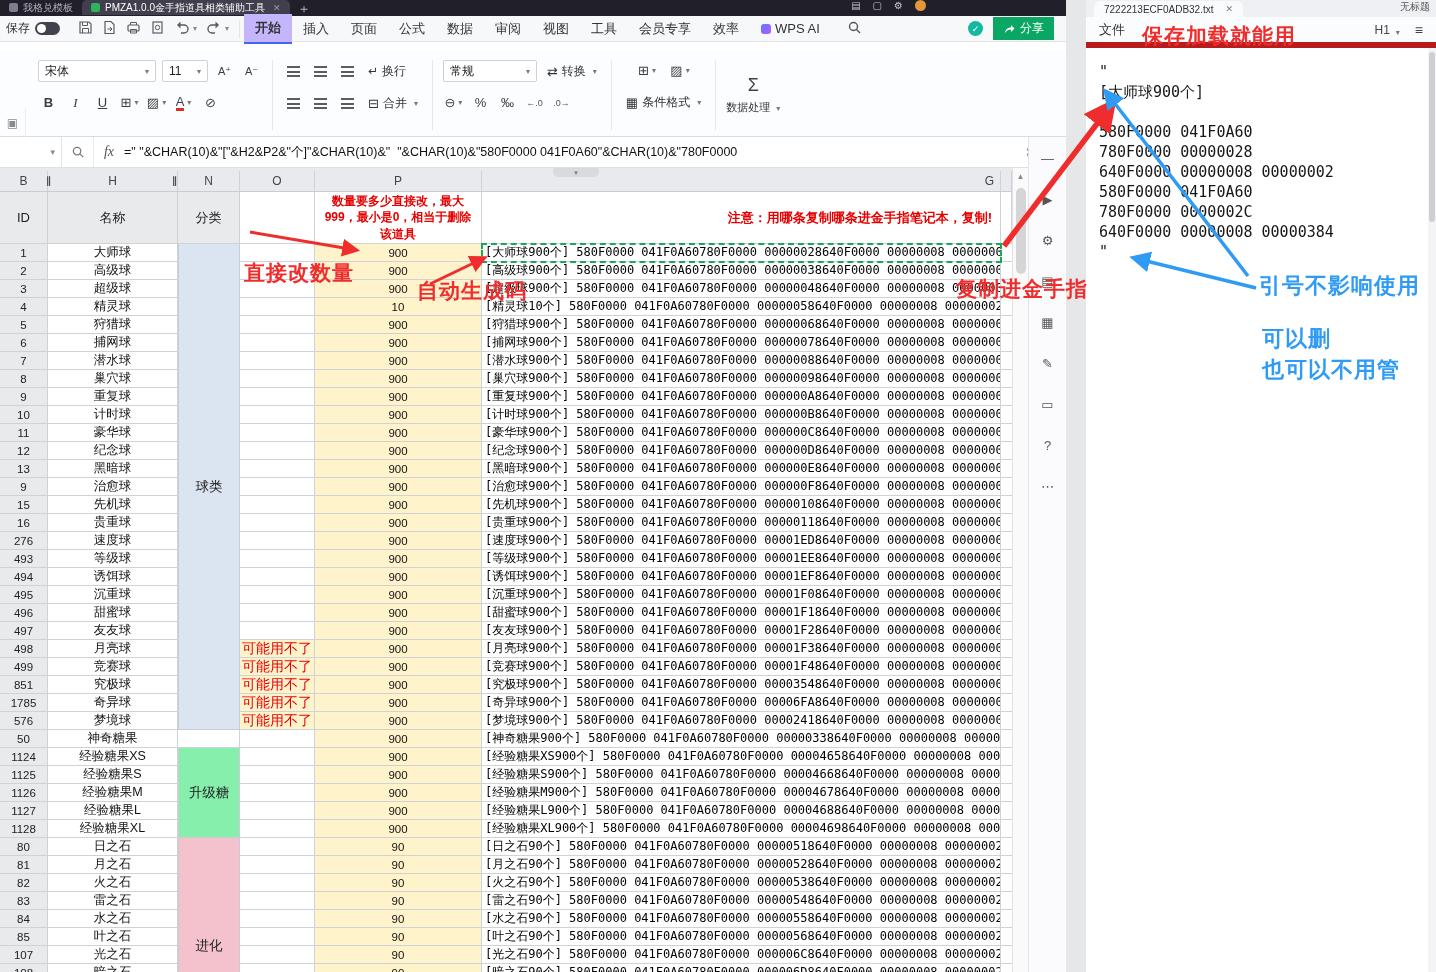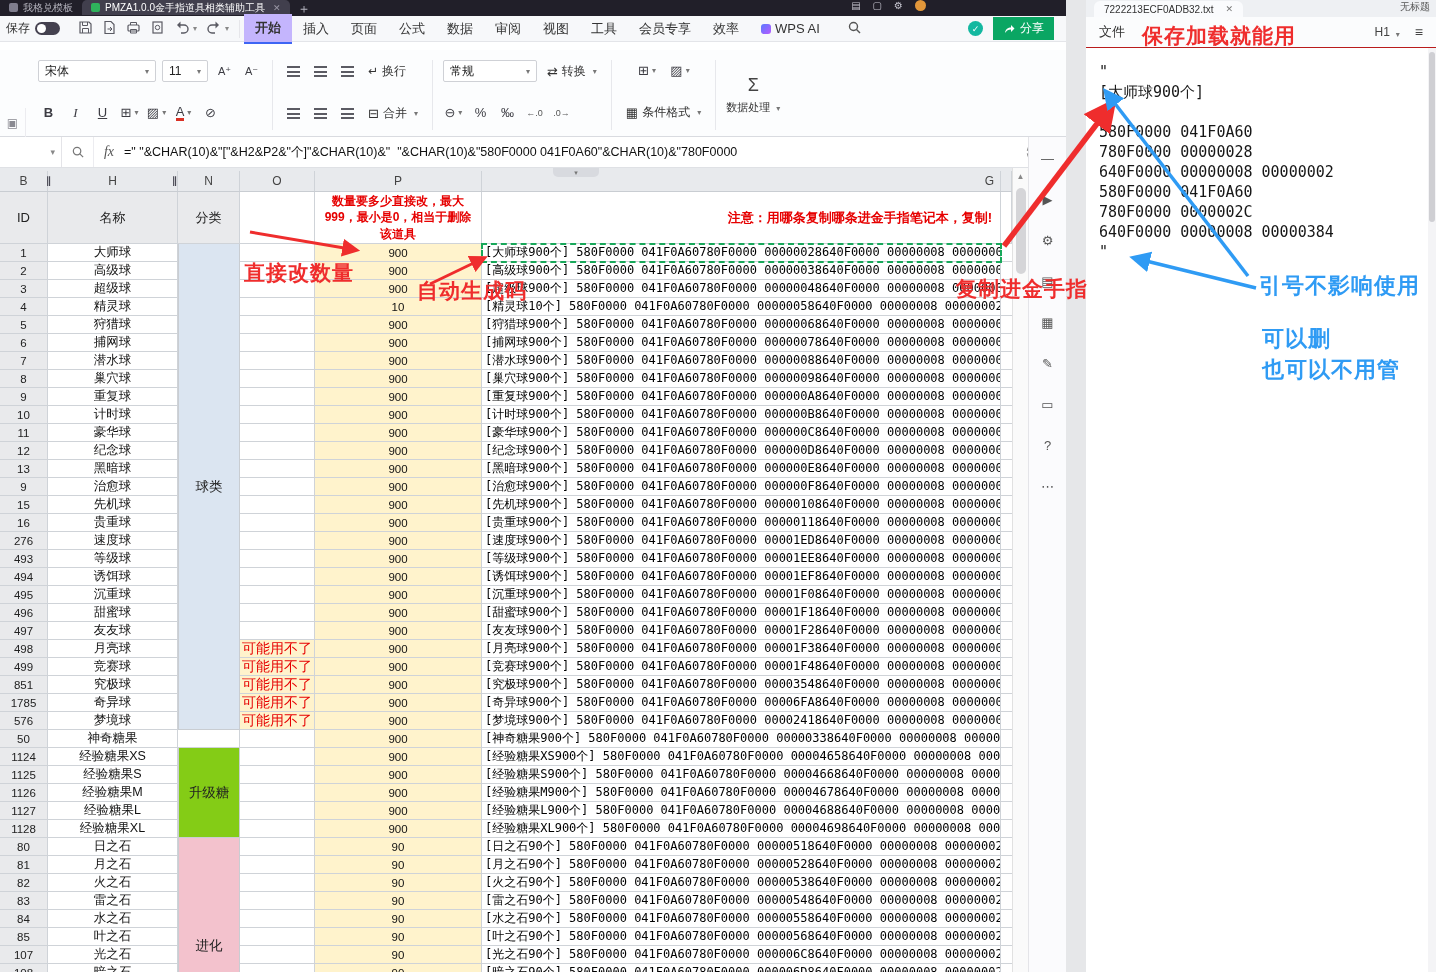--- a/index.html
+++ b/index.html
@@ -25,21 +25,21 @@
 .menu-item{padding:5px 11px;white-space:nowrap}
 .menu-item.active{background:#c4b5fd;border-bottom:2px solid #3f66f4;font-weight:bold}
 .ai-dot{display:inline-block;width:10px;height:10px;border-radius:3px;background:linear-gradient(135deg,#5a7bff,#b75aff);margin-right:4px;vertical-align:-1px}
 .mb-search{margin-left:16px}
 .mb-right{margin-left:auto;display:flex;align-items:center;gap:10px;padding-right:12px}
 .docok{width:15px;height:15px;border-radius:50%;background:#14b8a0;color:#fff;font-size:9px;display:flex;align-items:center;justify-content:center}
 .share-btn{height:23px;background:#0aa663;color:#fff;border-radius:0;display:flex;align-items:center;gap:5px;padding:0 10px;font-size:12px}
 
 .ribbon{position:absolute;left:0;top:50px;width:100%;height:87px;background:#fcfdfe;border-bottom:1px solid #d9dbe0;display:flex;padding:8px 0 4px 28px}
 .redge{position:absolute;left:0;top:58px;width:26px;height:70px;border-right:1px solid #ececf0;color:#8a8a92;font-size:12px;display:flex;flex-direction:column;align-items:center;gap:16px;padding-top:8px}
-.rgroup{display:flex;flex-direction:column;gap:20px;padding:2px 10px}
+.rgroup{display:flex;flex-direction:column;gap:10px;padding:2px 10px}
 .vsep{width:1px;background:#e7e8ec;margin:2px 0}
 .rrow{display:flex;align-items:center;gap:6px}
 .dd{height:22px;border:1px solid #cfd1d6;border-radius:2px;background:#fff;display:flex;align-items:center;justify-content:space-between;padding:0 6px;font-size:12px;color:#222}
 .caret{font-size:8px;color:#777;margin-left:3px}
 .ibtn{min-width:21px;height:21px;display:flex;align-items:center;justify-content:center;font-size:13px;color:#3c3c43;border-radius:2px}
 .ibtn.sm{font-size:9px;color:#555}
 .fcA{border-bottom:3px solid #d93025;line-height:13px}
 .albars{width:13px;height:11px;background:repeating-linear-gradient(to bottom,#5b5b63 0 2px,transparent 2px 4.6px)}
 .tbtn{display:flex;align-items:center;gap:4px;font-size:12px;color:#333;height:22px;padding:0 4px;white-space:nowrap}
 .bigbtn{display:flex;flex-direction:column;align-items:center;justify-content:center;gap:4px;font-size:11px;color:#333;padding:0 10px}
@@ -84,21 +84,21 @@
 .vs-thumb{position:absolute;left:3px;top:20px;width:10px;height:86px;border-radius:5px;background:#d5d5d8}
 .sidebar{position:absolute;left:1028px;top:137px;width:38px;height:835px;background:#fbfbfd;border-left:1px solid #e4e4e8;display:flex;flex-direction:column;align-items:center;padding-top:12px;gap:23px}
 .sb-icon{width:18px;height:18px;display:flex;align-items:center;justify-content:center;color:#555;font-size:13px}
 
 .gap{position:absolute;left:1066px;top:0;width:20px;height:972px;background:#e6e7e9}
 
 .notepad{position:absolute;left:1086px;top:0;width:350px;height:972px;background:#fff}
 .np-tabs{height:17px;background:#eef0f3;display:flex;align-items:flex-end;position:relative}
 .np-tab{margin-left:8px;height:16px;background:#fafbfd;border-radius:6px 6px 0 0;display:flex;align-items:center;gap:9px;padding:0 10px;font-size:10px;color:#333;white-space:nowrap}
 .np-tab2{position:absolute;right:6px;bottom:3px;font-size:10px;color:#555;white-space:nowrap}
-.np-menu{height:31px;background:#fbfcfd;border-bottom:1px solid #b91c1c;display:flex;align-items:center;padding:0 13px;font-size:13px;color:#333}
+.np-menu{height:31px;background:#fbfcfd;border-bottom:6px solid #b91c1c;display:flex;align-items:center;padding:0 13px;font-size:13px;color:#333}
 .np-style{margin-left:auto;display:flex;align-items:flex-end;gap:3px;font-size:12px;color:#444}
 .np-bur{margin-left:15px;font-size:14px;color:#444}
 .np-body{position:absolute;left:0;top:48px;width:342px;bottom:0;background:#fff;padding:14px 0 0 13px;font-family:"DejaVu Sans Mono",monospace;font-size:15px;line-height:20px;color:#161616}
 .nline{white-space:pre;height:20px}
 .np-scroll{position:absolute;right:0;top:48px;width:8px;height:924px;background:#f4f4f6}
 .np-thumb{position:absolute;left:1px;top:4px;width:6px;height:170px;border-radius:3px;background:#cfcfd3}
 
 .ann{position:absolute;font-weight:bold;z-index:60;white-space:nowrap;letter-spacing:1px}
 .ann.red{color:#ef2d2d}
 .ann.blue{color:#2f9bf4}
@@ -345,21 +345,21 @@
       <div class="gc h-name w-name">名称</div>
       <div class="gc h-cat w-cat">分类</div>
       <div class="gc h-note w-note"></div>
       <div class="gc h-qty w-qty">数量要多少直接改，最大999，最小是0，相当于删除该道具</div>
       <div class="gc h-code w-code">注意：用哪条复制哪条进金手指笔记本，复制!</div>
       <div class="gc w-sliver"></div>
     </div>
     <div class="rows">
       <div>
           <div class="cat-cell" style="top: 0px; height: 486px; background: rgb(219, 229, 241);">球类</div>
-          <div class="cat-cell" style="top: 504px; height: 90px; background: #84cc16;">升级糖</div>
+          <div class="cat-cell" style="top: 504px; height: 90px; background: #86efac;">升级糖</div>
           <div class="cat-cell" style="top: 594px; height: 216px; background: rgb(243, 194, 205);">进化</div>
         </div>
       <div class="sel"></div>
     <div class="grow">
           <div class="gc c-id">1</div>
           <div class="gc c-name">大师球</div>
           <div class="gc c-cat"></div>
           <div class="gc c-note"></div>
           <div class="gc c-qty">900</div>
           <div class="gc c-code">[大师球900个] 580F0000 041F0A60780F0000 00000028640F0000 00000008 00000002580F0000 041F0A60780F0000 0000002C640F0000 00000008 00000384</div>

